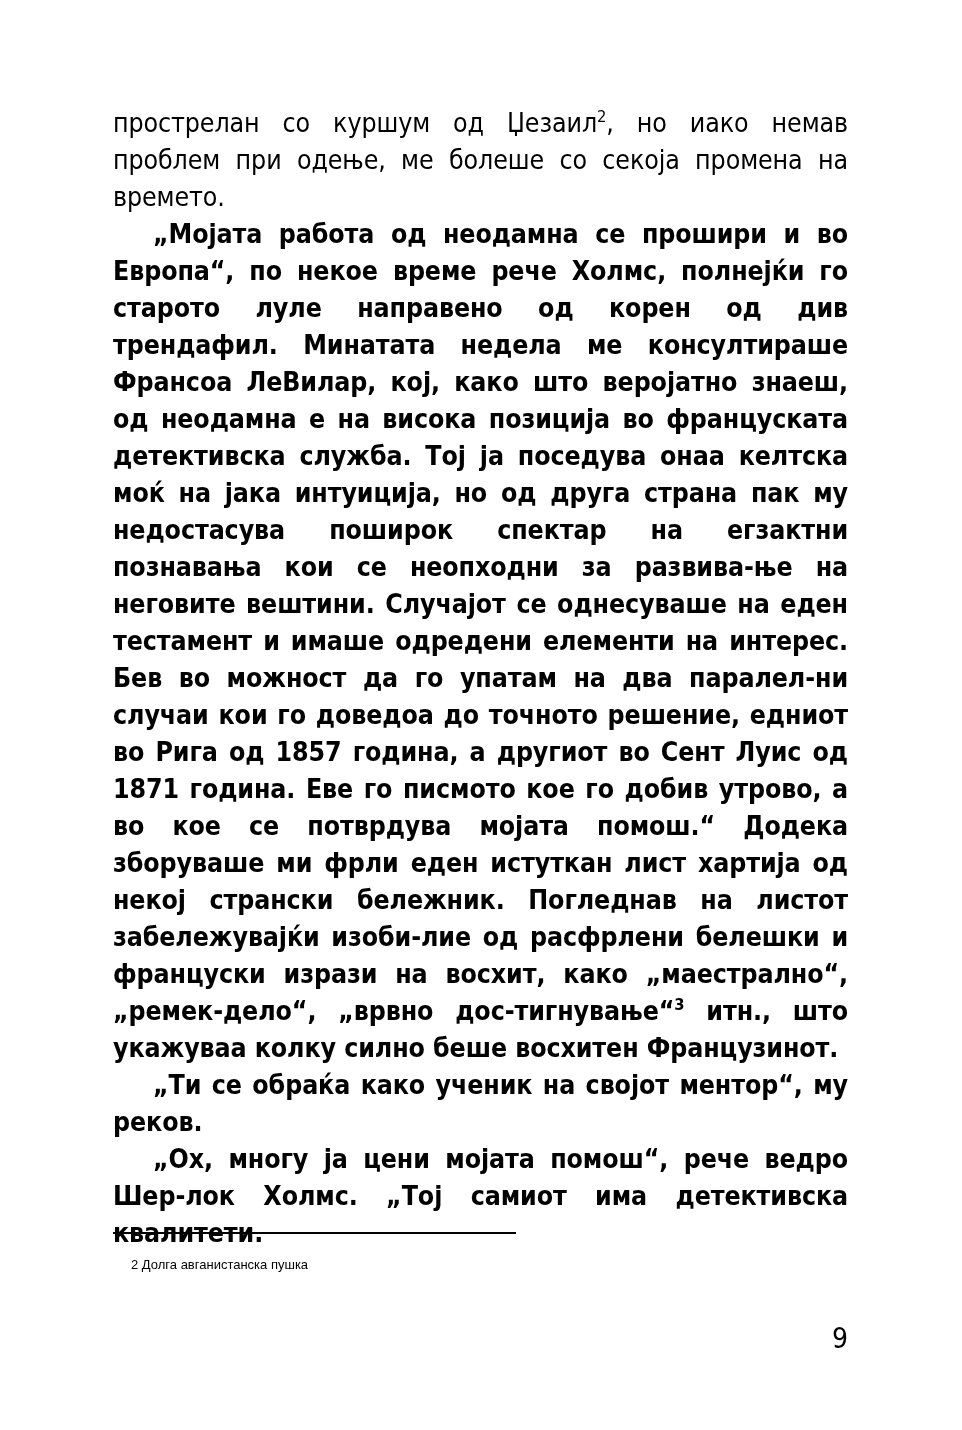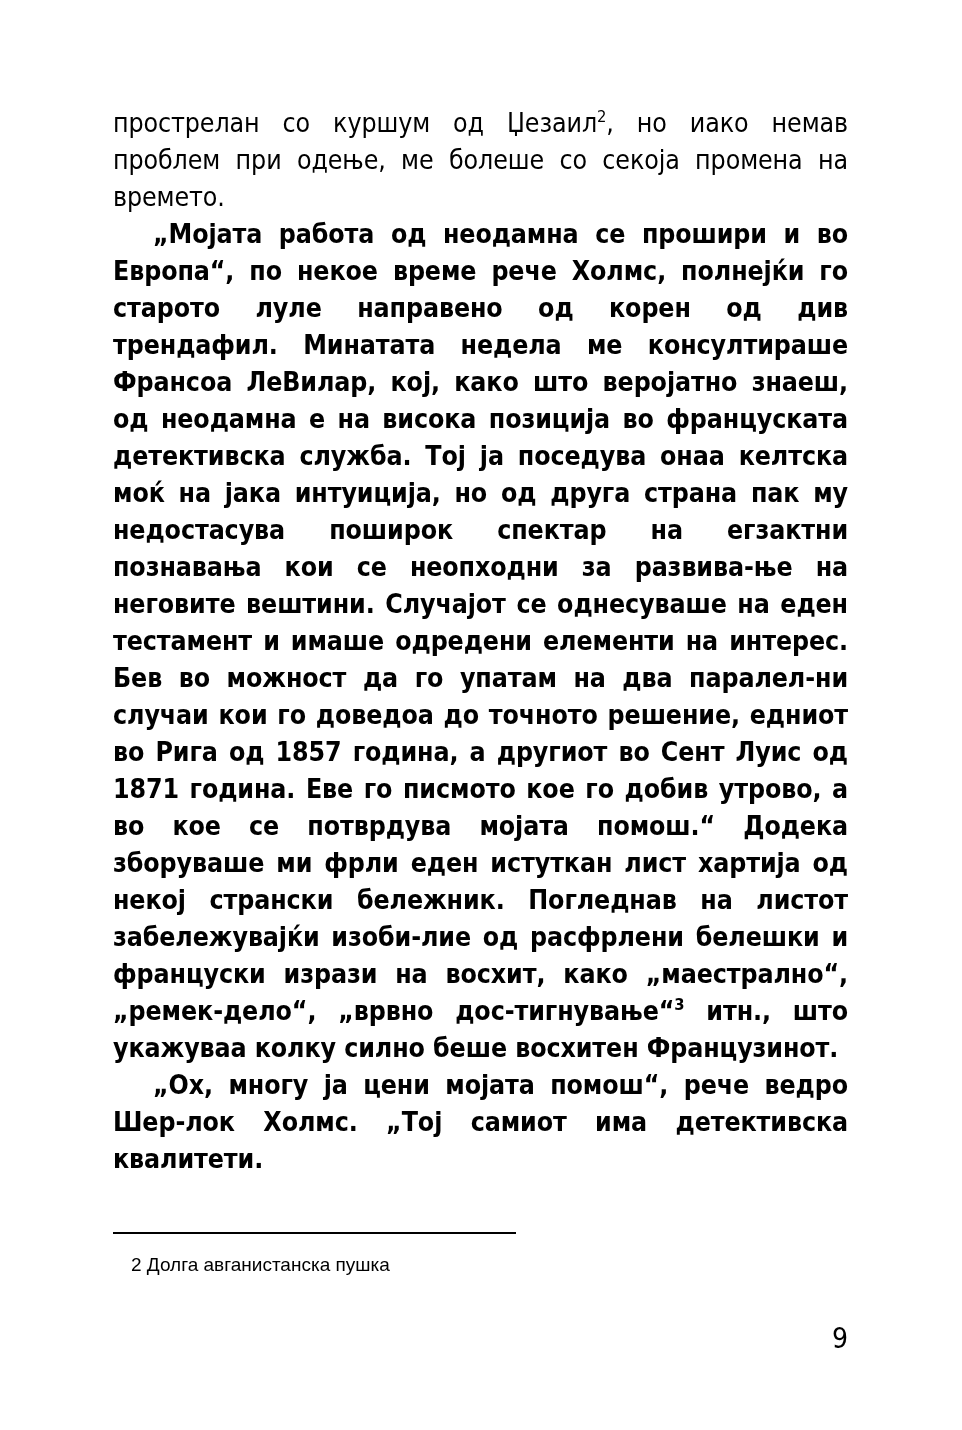--- a/index.html
+++ b/index.html
@@ -63,21 +63,21 @@
     background: #000000;
     margin: 0 0 16px 0;
   }
   .fn-list {
     margin: 0;
     padding: 0;
     list-style: none;
   }
   .fn-item {
     font-family: "Liberation Sans", sans-serif;
-    font-size: 19px;
+    font-size: 13px;
     line-height: 29px;
     margin-left: 18px;
     white-space: nowrap;
   }
   .fn-item .fn-marker-plain {
     font-size: 1em;
   }
   .fn-item .fn-marker-sup {
     font-size: 0.72em;
     vertical-align: super;
@@ -97,20 +97,21 @@
   }
 </style>
 </head>
 <body>
 
 <div class="page">
 
   <div class="textblock">
       <p class="para"><span>прострелан со куршум од Џезаил</span><sup class="sup">2</sup><span>, но иако немав проблем при одење, ме болеше со секоја промена на времето.</span></p>
       <p class="para indent"><span>„Мојата работа од неодамна се прошири и во Европа“, по некое време рече Холмс, полнејќи го старото луле направено од корен од див трендафил. Минатата недела ме консултираше Франсоа ЛеВилар, кој, како што веројатно знаеш, од неодамна е на висока позиција во француската детективска служба. Тој ја поседува онаа келтска моќ на јака интуиција, но од друга страна пак му недостасува поширок спектар на егзактни познавања кои се неопходни за развива-ње на неговите вештини. Случајот се однесуваше на еден тестамент и имаше одредени елементи на интерес. Бев во можност да го упатам на два паралел-ни случаи кои го доведоа до точното решение, едниот во Рига од 1857 година, а другиот во Сент Луис од 1871 година. Еве го писмото кое го добив утрово, а во кое се потврдува мојата помош.“ Додека зборуваше ми фрли еден истуткан лист хартија од некој странски бележник. Погледнав на листот забележувајќи изоби-лие од расфрлени белешки и француски изрази на восхит, како „маестрално“, „ремек-дело“, „врвно дос-тигнување“</span><sup class="sup">3</sup><span> итн., што укажуваа колку силно беше восхитен Французинот.</span></p>
+      <p class="para indent"><span>„Ти се обраќа како ученик на својот ментор“, му реков.</span></p>
       <p class="para indent"><span>„Ох, многу ја цени мојата помош“, рече ведро Шер-лок Холмс. „Тој самиот има детективска квалитети.</span></p>
     </div>
 
   <div class="footnotes">
     <div class="fn-rule"></div>
     <ul class="fn-list">
         <li class="fn-item"><span class="fn-marker-plain">2</span> <span>Долга авганистанска пушка</span></li>
       </ul>
   </div>
 

